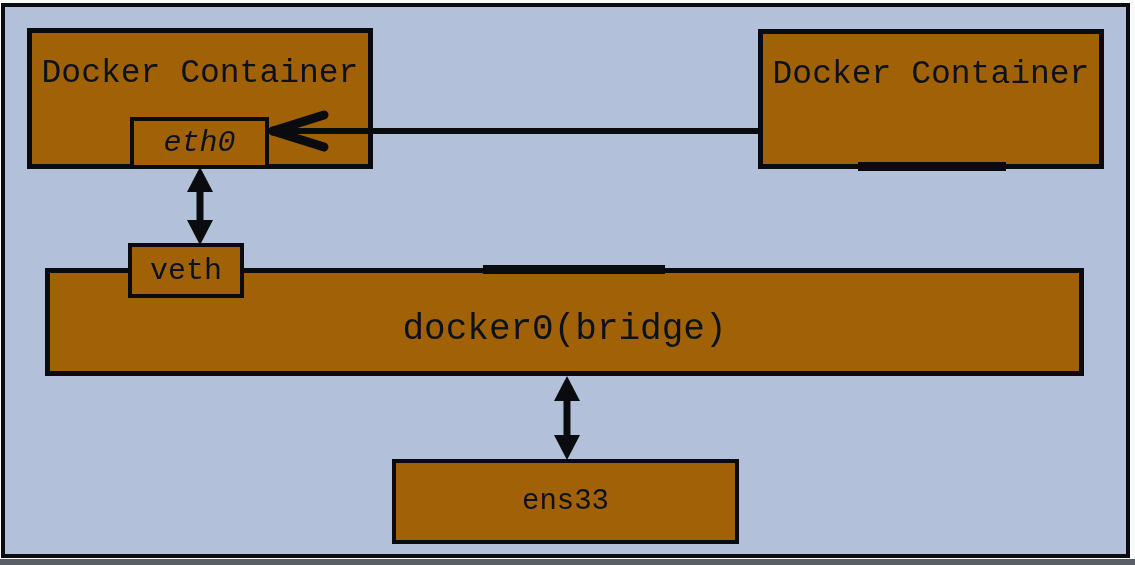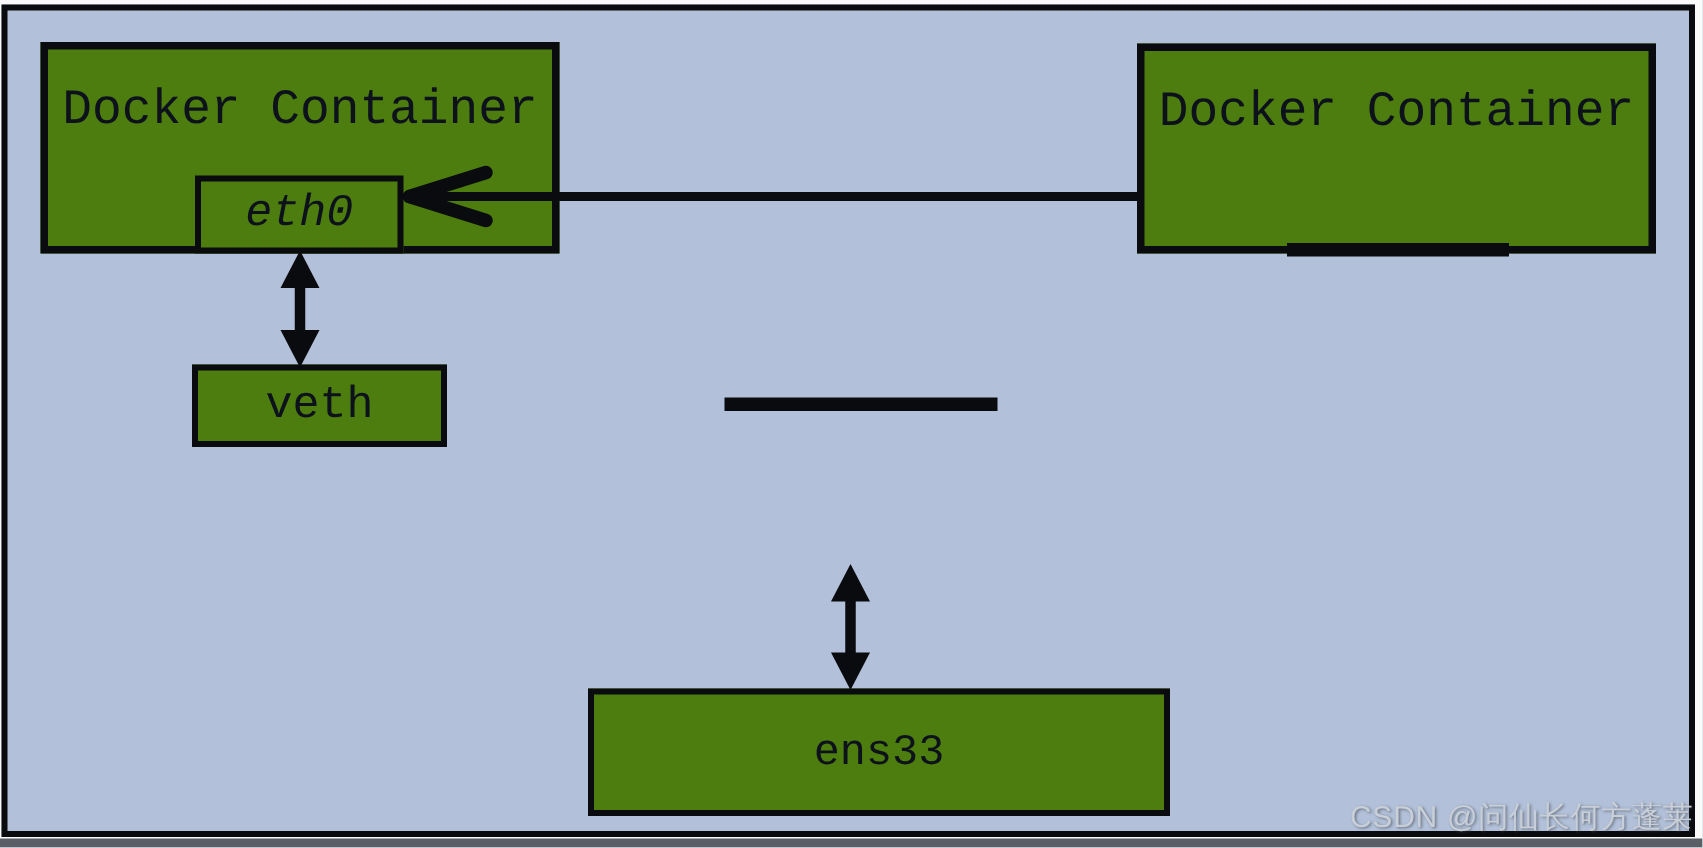--- a/index.html
+++ b/index.html
@@ -25,21 +25,21 @@
   .bottom-strip {
     position: absolute;
     left: 0; bottom: 0;
     width: 100%; height: 6px;
     background: #5a5e66;
   }
 
   .box {
     position: absolute;
     box-sizing: border-box;
-    background: #4d7c0f;
+    background: #a16207;
     border: 4px solid #0a0b0e;
     color: #0c111c;
     display: flex;
     align-items: center;
     justify-content: center;
   }
 
   .container-left {
     left: 27px; top: 28px;
     width: 346px; height: 141px;
@@ -60,37 +60,37 @@
 
   .eth0-box {
     left: 130px; top: 117px;
     width: 139px; height: 52px;
     font-size: 30px;
     font-style: italic;
   }
 
   .veth-box {
     left: 128px; top: 243px;
-    width: 170px; height: 55px;
+    width: 116px; height: 55px;
     font-size: 30px;
     z-index: 3;
   }
 
   .docker0-box {
     left: 45px; top: 268px;
     width: 1039px; height: 108px;
     border-width: 5px;
     font-size: 36px;
     padding-top: 14px;
     z-index: 2;
   }
 
   .ens33-box {
     left: 392px; top: 459px;
-    width: 388px; height: 85px;
+    width: 347px; height: 85px;
     font-size: 29px;
   }
 
   .host-label {
     position: absolute;
     left: 40px; top: 452px;
     font-size: 47px;
     color: #0c111c;
     z-index: 4;
   }
@@ -122,20 +122,23 @@
     z-index: 5;
   }
 </style>
 </head>
 <body>
 
 <div class="page">
 
   <div class="host"></div>
 
+  <div class="box docker0-box">
+    <span>docker0(bridge)</span>
+  </div>
 
   <div class="box veth-box">
     <span>veth</span>
   </div>
 
   <div class="box container-left">
     <span>Docker Container</span>
   </div>
 
   <div class="box eth0-box">
@@ -171,16 +174,15 @@
       <polygon points="567,376 554,401 580,401" stroke="none"></polygon>
       <polygon points="567,460 554,435 580,435" stroke="none"></polygon>
     </g>
 
     <g fill="#0a0b0e">
       <rect x="483" y="265" width="182" height="9"></rect>
       <rect x="858" y="162" width="148" height="9"></rect>
     </g>
   </svg>
 
-  <div class="watermark">CSDN @问仙长何方蓬莱</div>
 
   <div class="bottom-strip"></div>
 </div>
 
 </body></html>

